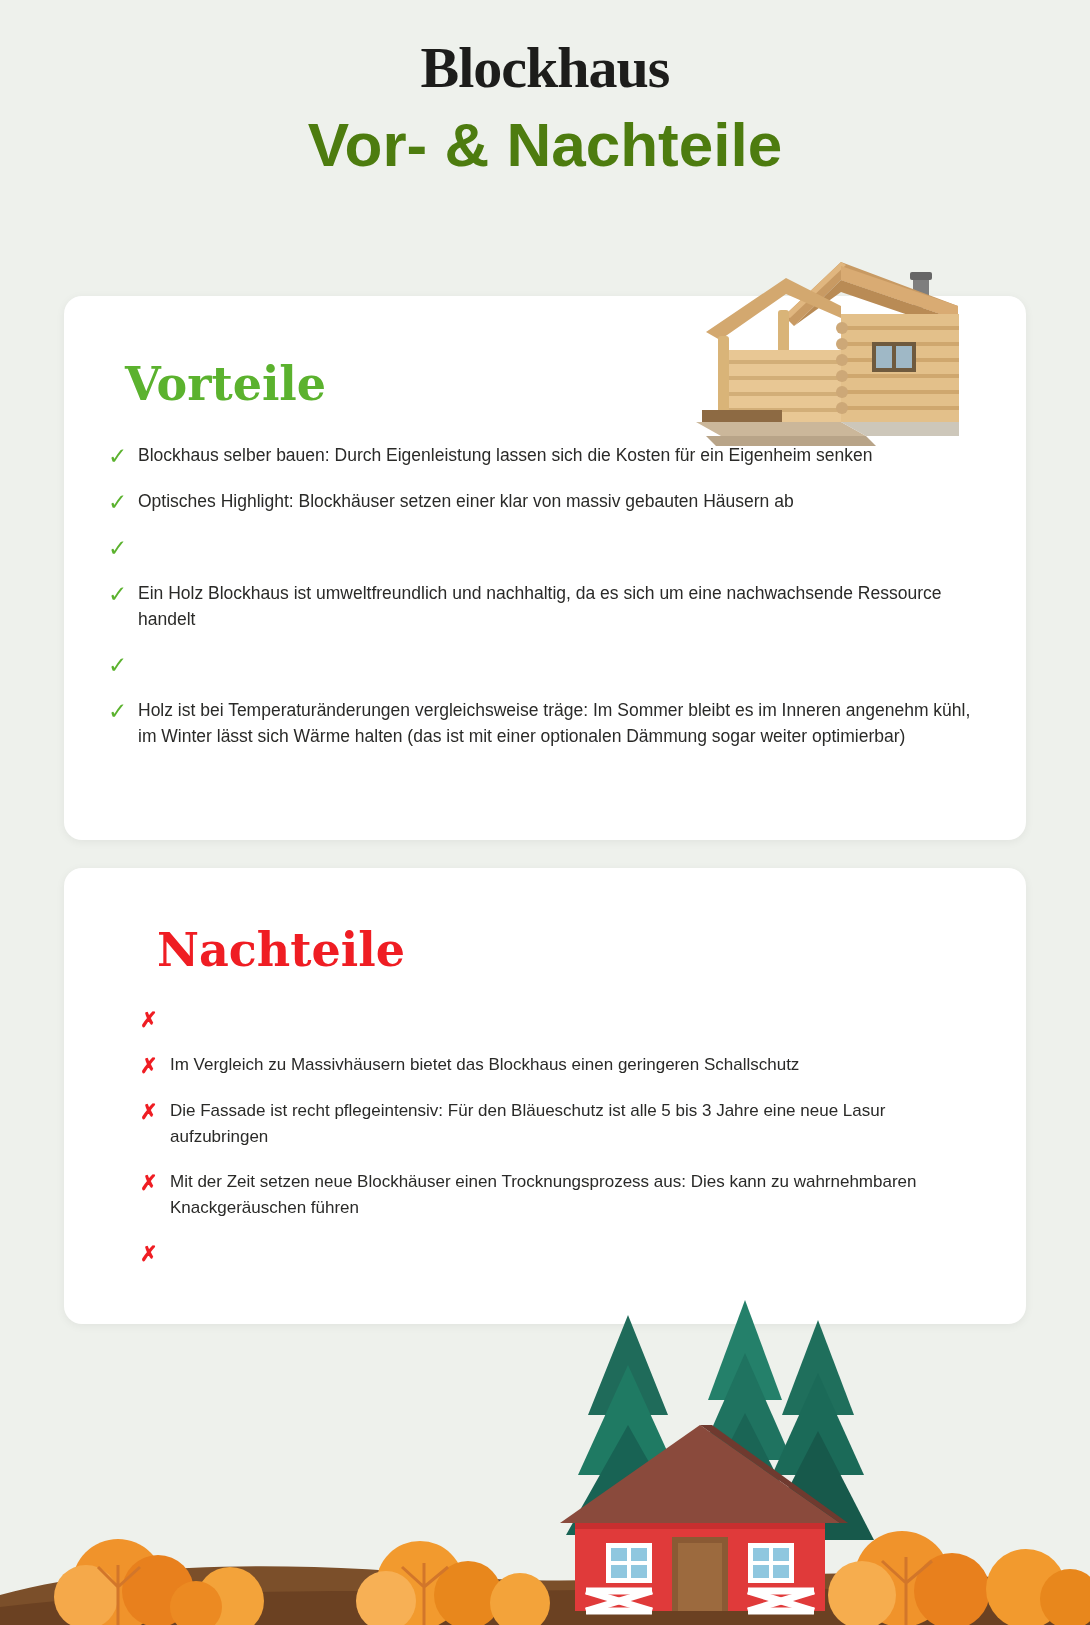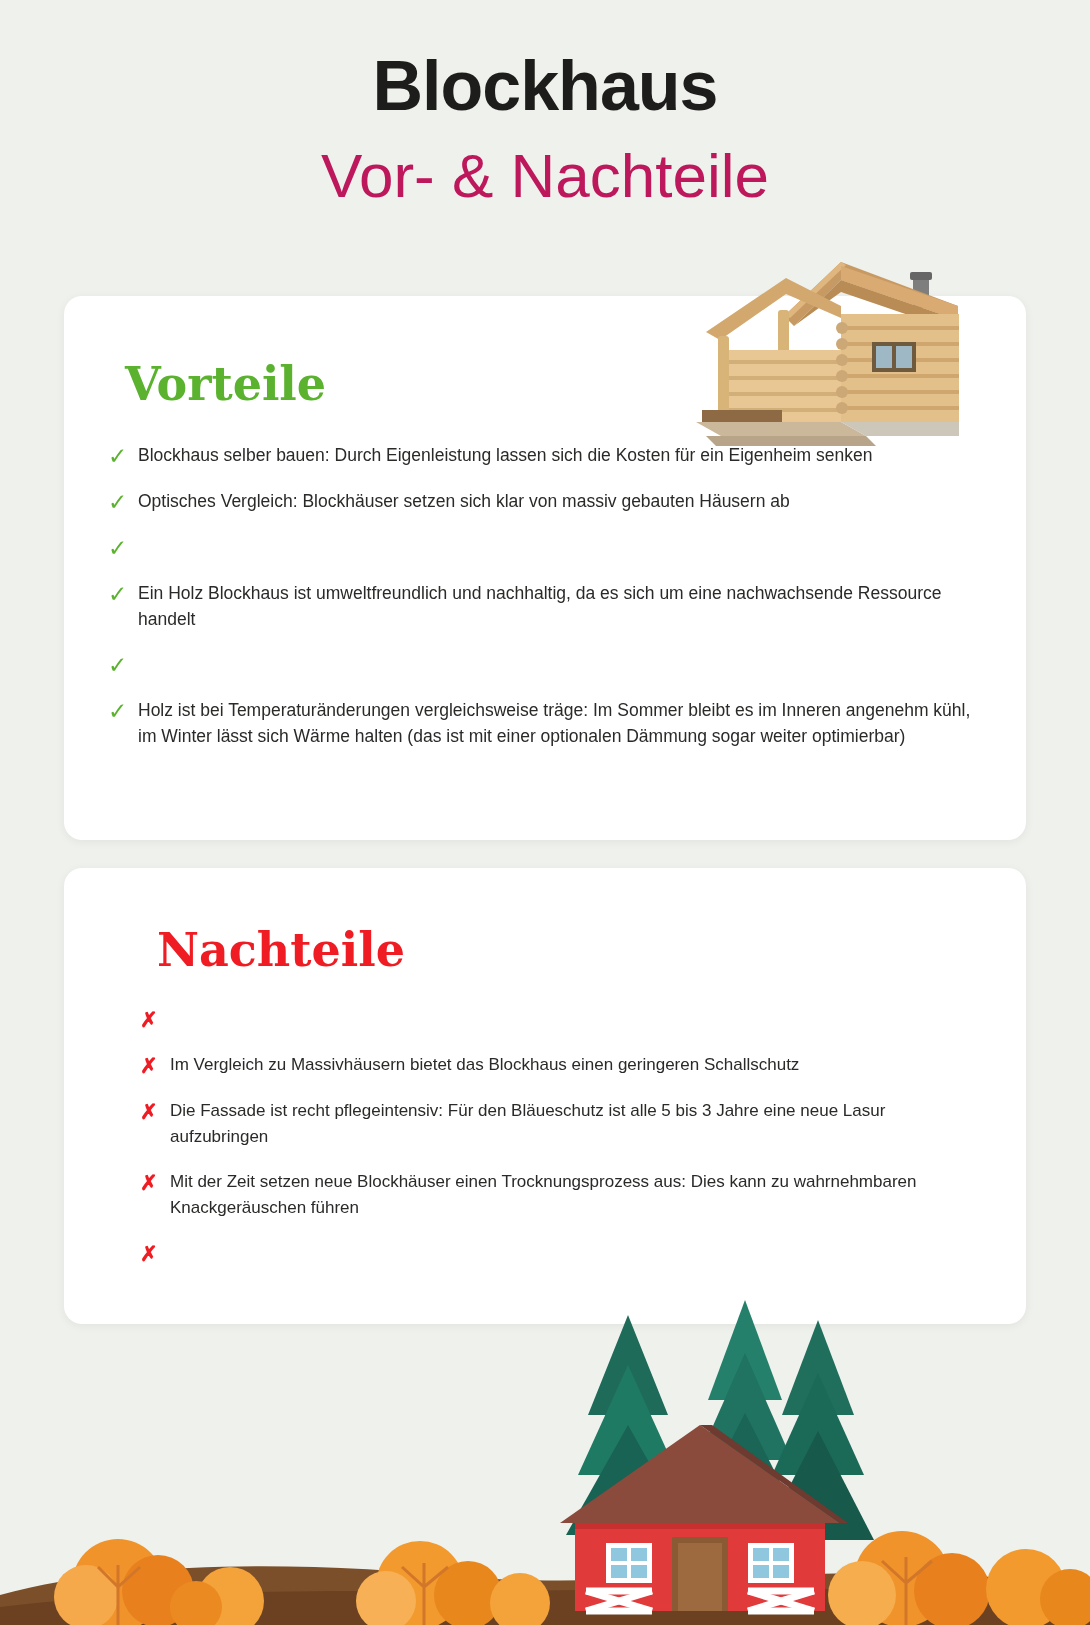--- a/index.html
+++ b/index.html
@@ -15,35 +15,35 @@
     overflow: hidden;
     position: relative;
   }
 
   
   .header {
     padding-top: 34px;
     text-align: center;
   }
   .title-main {
-    font-family: Liberation Sans, sans-serif;
-    font-size: 70px;
+    font-family: Liberation Serif, serif;
+    font-size: 58px;
     font-weight: bold;
     color: #1d1d1b;
     letter-spacing: -1px;
     line-height: 1.05;
-    margin: 16px;
+    margin: 4px;
   }
   .title-sub {
     font-family: "Liberation Sans", sans-serif;
     font-size: 62px;
-    font-weight: normal;
-    color: #be185d;
+    font-weight: bold;
+    color: #4d7c0f;
     line-height: 1.15;
-    margin: 4px 0 0 0;
+    margin: 10px 0 0 0;
   }
 
   
   .card {
     position: absolute;
     left: 64px;
     width: 962px;
     background: #ffffff;
     border-radius: 18px;
     box-shadow: 0 2px 10px rgba(0,0,0,0.06);
@@ -185,21 +185,21 @@
 
   <h3 class="card-heading">Vorteile</h3>
 
   <ul class="items">
     <li>
       <span class="mark check">✓</span>
       <span class="item-text">Blockhaus selber bauen: Durch Eigenleistung lassen sich die Kosten für ein Eigenheim senken</span>
     </li>
     <li>
       <span class="mark check">✓</span>
-      <span class="item-text">Optisches Vergleich: Blockhäuser setzen sich klar von massiv gebauten Häusern ab</span>
+      <span class="item-text">Optisches Highlight: Blockhäuser setzen einer klar von massiv gebauten Häusern ab</span>
     </li>
     <li>
       <span class="mark check">✓</span>
     </li>
     <li>
       <span class="mark check">✓</span>
       <span class="item-text">Ein Holz Blockhaus ist umweltfreundlich und nachhaltig, da es sich um eine nachwachsende Ressource handelt</span>
     </li>
     <li>
       <span class="mark check">✓</span>

